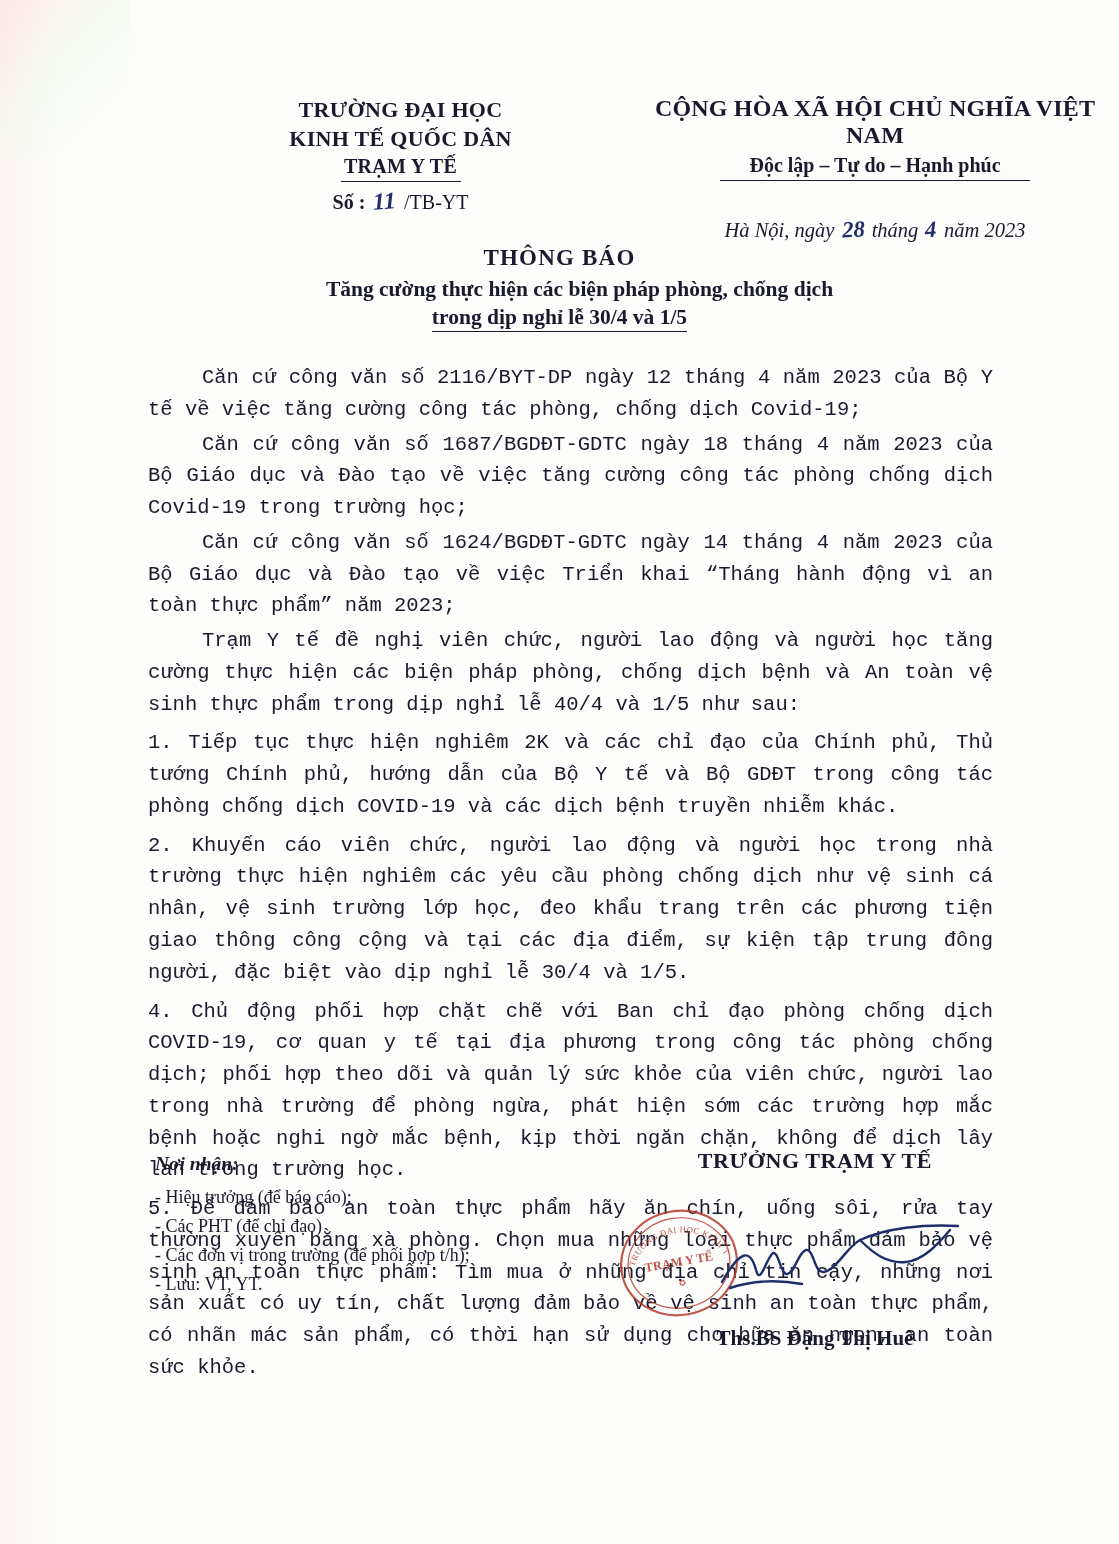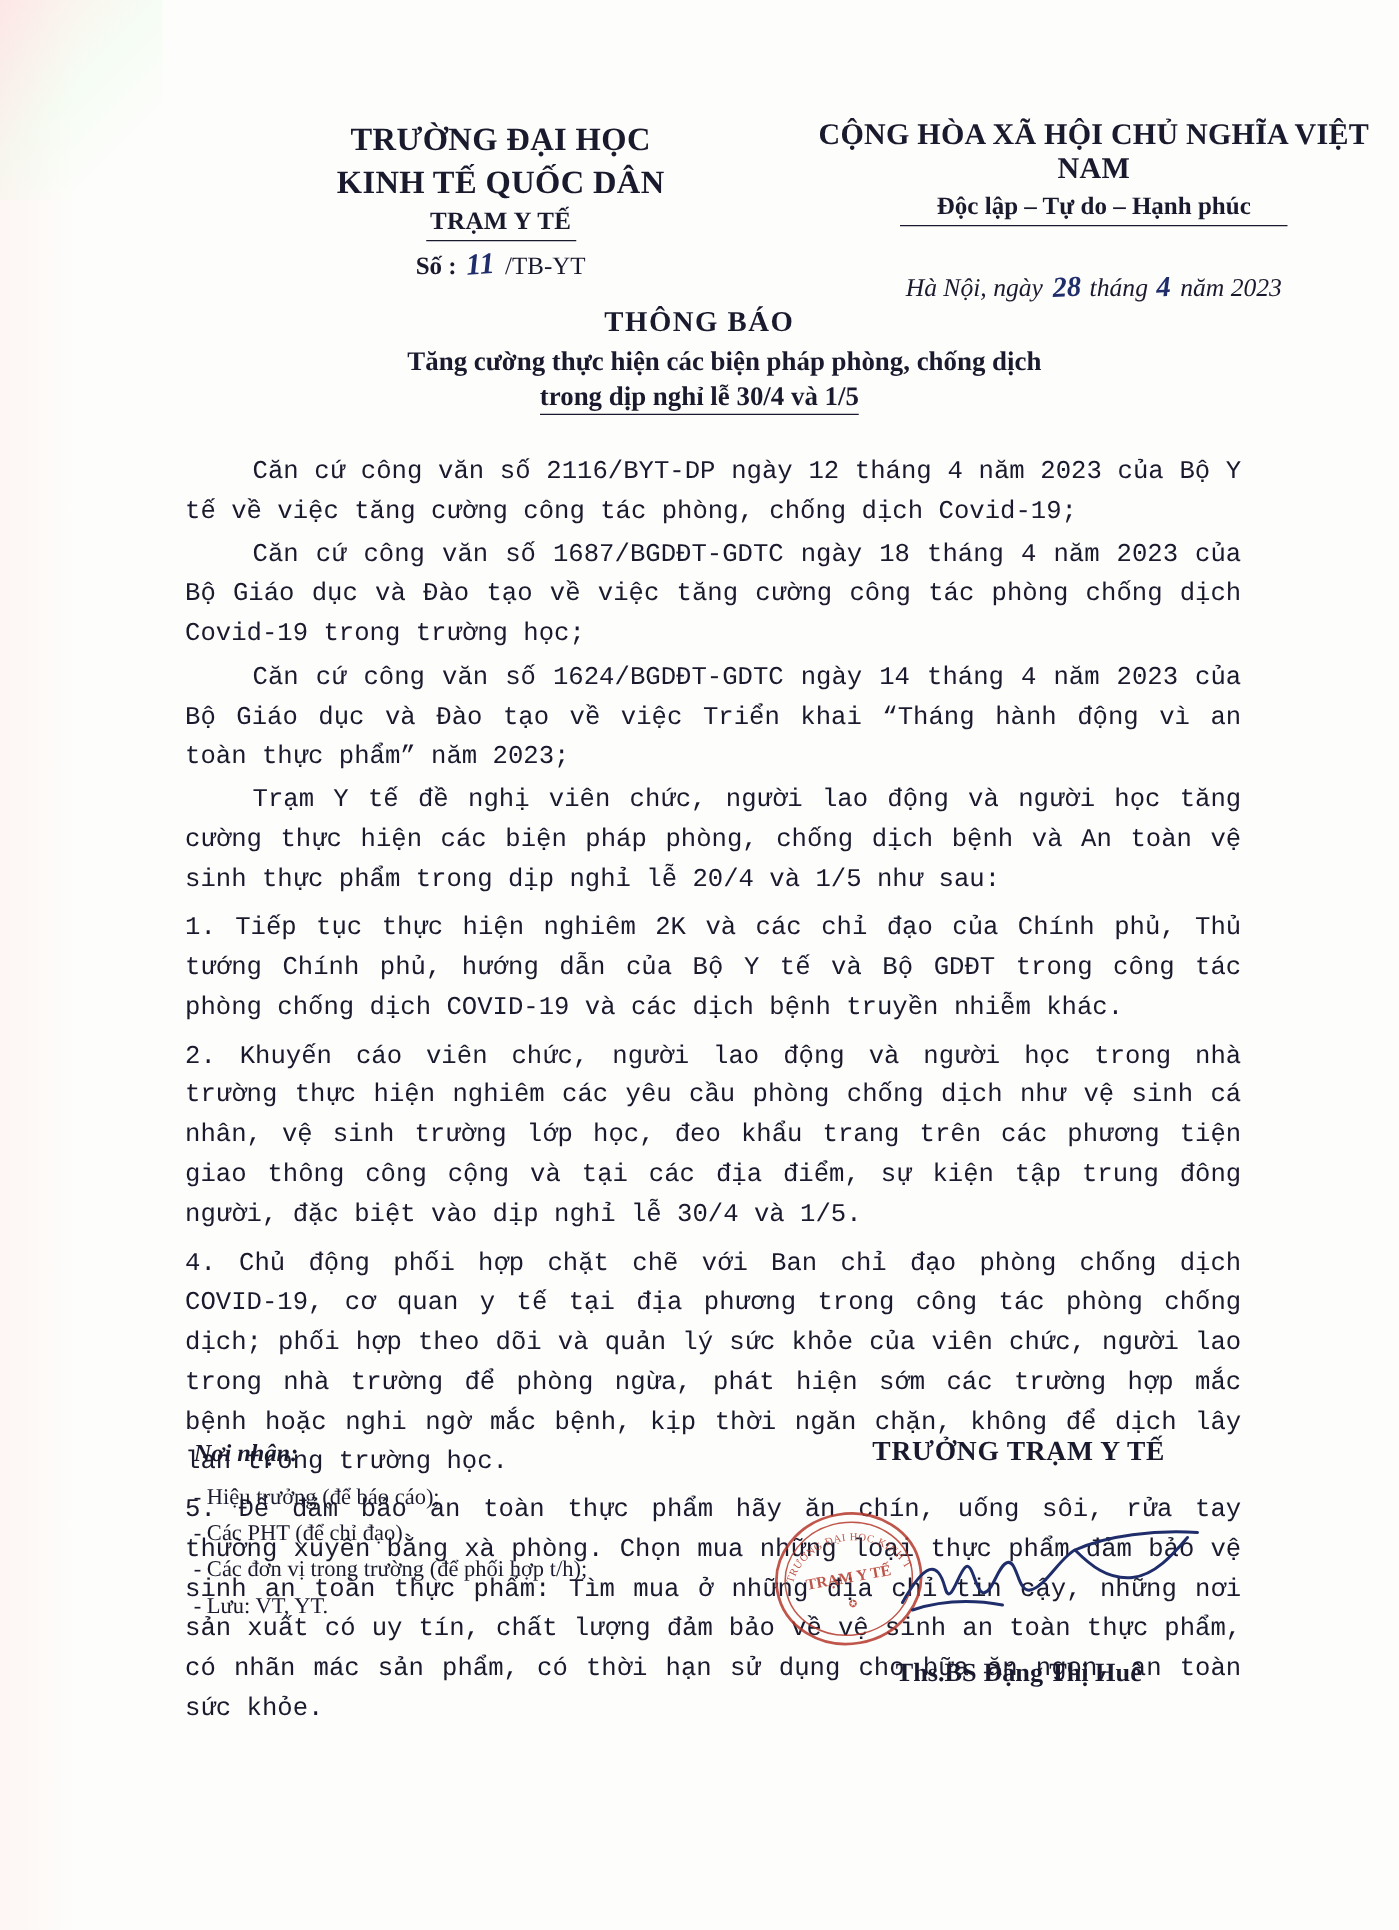--- a/index.html
+++ b/index.html
@@ -44,21 +44,21 @@
     width: 1119px;
     display: flex;
   }
   .org-block {
     width: 470px;
     text-align: center;
     margin-left: 180px;
   }
   .org-line {
     font-weight: bold;
-    font-size: 26px;
+    font-size: 22px;
     letter-spacing: 0.3px;
     line-height: 1.32;
   }
   .org-line.smaller { font-size: 20px; }
   .org-underline {
     width: 120px;
     height: 1px;
     background: #1a1a2e;
     margin: 2px auto 0 auto;
   }
@@ -263,21 +263,21 @@
   <div class="title-zone">
     <div class="doc-title">THÔNG BÁO</div>
     <div class="doc-sub1">Tăng cường thực hiện các biện pháp phòng, chống dịch</div>
     <div><span class="doc-sub2">trong dịp nghỉ lễ 30/4 và 1/5</span></div>
   </div>
 
   <div class="body-zone">
     <p class="para">Căn cứ công văn số 2116/BYT-DP ngày 12 tháng 4 năm 2023 của Bộ Y tế về việc tăng cường công tác phòng, chống dịch Covid-19;</p>
     <p class="para">Căn cứ công văn số 1687/BGDĐT-GDTC ngày 18 tháng 4 năm 2023 của Bộ Giáo dục và Đào tạo về việc tăng cường công tác phòng chống dịch Covid-19 trong trường học;</p>
     <p class="para">Căn cứ công văn số 1624/BGDĐT-GDTC ngày 14 tháng 4 năm 2023 của Bộ Giáo dục và Đào tạo về việc Triển khai “Tháng hành động vì an toàn thực phẩm” năm 2023;</p>
-    <p class="para">Trạm Y tế đề nghị viên chức, người lao động và người học tăng cường thực hiện các biện pháp phòng, chống dịch bệnh và An toàn vệ sinh thực phẩm trong dịp nghỉ lễ 20/4 và 1/5 như sau:</p>
+    <p class="para">Trạm Y tế đề nghị viên chức, người lao động và người học tăng cường thực hiện các biện pháp phòng, chống dịch bệnh và An toàn vệ sinh thực phẩm trong dịp nghỉ lễ 40/4 và 1/5 như sau:</p>
     <p class="para numbered">1. Tiếp tục thực hiện nghiêm 2K và các chỉ đạo của Chính phủ, Thủ tướng Chính phủ, hướng dẫn của Bộ Y tế và Bộ GDĐT trong công tác phòng chống dịch COVID-19 và các dịch bệnh truyền nhiễm khác.</p>
     <p class="para numbered">2. Khuyến cáo viên chức, người lao động và người học trong nhà trường thực hiện nghiêm các yêu cầu phòng chống dịch như vệ sinh cá nhân, vệ sinh trường lớp học, đeo khẩu trang trên các phương tiện giao thông công cộng và tại các địa điểm, sự kiện tập trung đông người, đặc biệt vào dịp nghỉ lễ 30/4 và 1/5.</p>
     <p class="para numbered">4. Chủ động phối hợp chặt chẽ với Ban chỉ đạo phòng chống dịch COVID-19, cơ quan y tế tại địa phương trong công tác phòng chống dịch; phối hợp theo dõi và quản lý sức khỏe của viên chức, người lao trong nhà trường để phòng ngừa, phát hiện sớm các trường hợp mắc bệnh hoặc nghi ngờ mắc bệnh, kịp thời ngăn chặn, không để dịch lây lan trong trường học.</p>
     <p class="para numbered">5. Để đảm bảo an toàn thực phẩm hãy ăn chín, uống sôi, rửa tay thường xuyên bằng xà phòng. Chọn mua những loại thực phẩm đảm bảo vệ sinh an toàn thực phẩm: Tìm mua ở những địa chỉ tin cậy, những nơi sản xuất có uy tín, chất lượng đảm bảo về vệ sinh an toàn thực phẩm, có nhãn mác sản phẩm, có thời hạn sử dụng cho bữa ăn ngon, an toàn sức khỏe.</p>
   </div>
 
   <div class="footer">
 
     <div class="recipients">
       <div class="recipients-title">Nơi nhận:</div>

